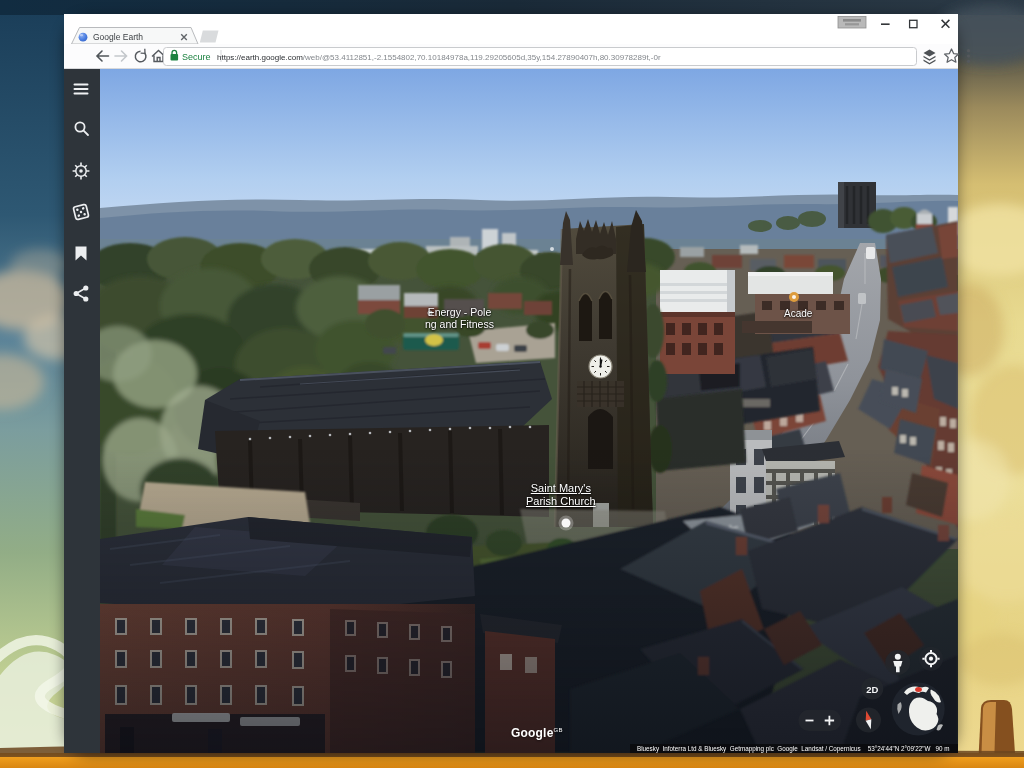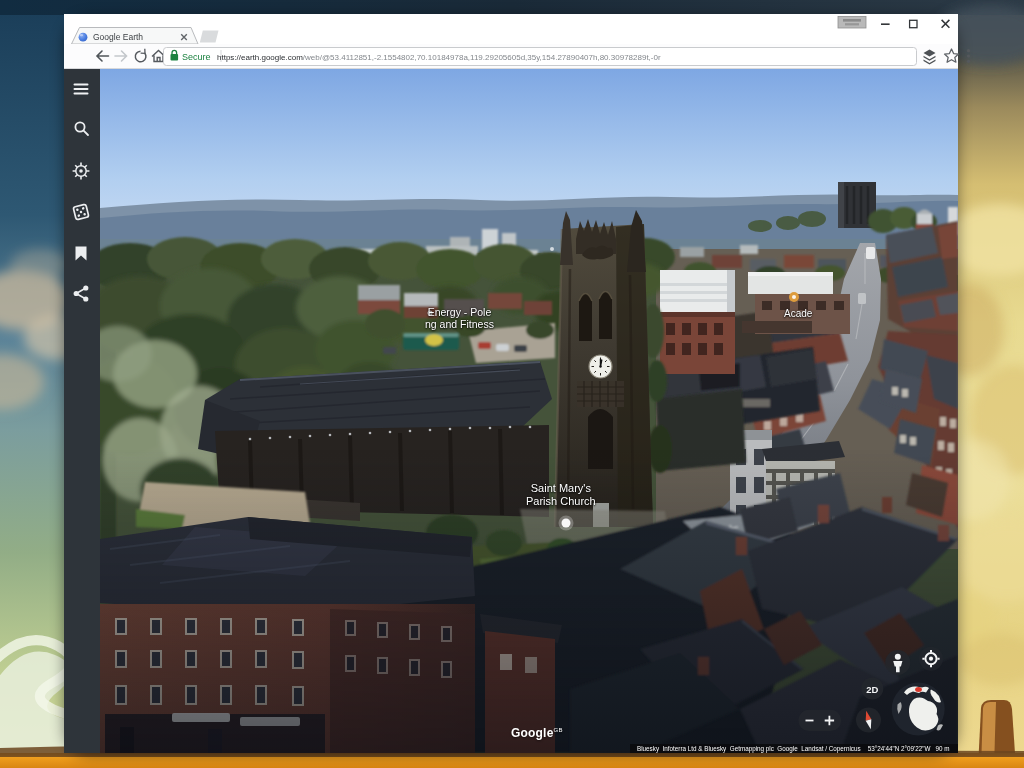--- a/index.html
+++ b/index.html
@@ -634,21 +634,21 @@
   <circle cx="466" cy="454" r="4.5" opacity=".95"></circle>
   <circle cx="466" cy="454" r="7.5" opacity=".25"></circle>
   <circle cx="330" cy="244" r="2.5" opacity=".9"></circle>
   <circle cx="694" cy="228" r="5" fill="#dd9c3c"></circle>
   <circle cx="694" cy="228" r="2" fill="#fff" opacity=".9"></circle>
   <circle cx="452" cy="180" r="2" opacity=".7"></circle>
 </g>
 </svg>
 
         <div class="lbl" style="left:325px;top:237px;font-size:10.5px;">Energy - Pole<br>ng and Fitness</div>
-        <div class="lbl" style="left:426px;top:413px;font-size:11px;">Saint Mary's<br>Parish Church</div>
+        <div class="lbl" style="left:426px;top:413px;font-size:11px;text-decoration:underline;">Saint Mary's<br>Parish Church</div>
         <div class="lbl" style="left:684px;top:239px;font-size:10px;">Acade</div>
         <div id="glogo">Google<span style="font-size:6px;font-weight:normal;vertical-align:super;">GB</span></div>
         <div id="attr">Bluesky&nbsp; Infoterra Ltd &amp; Bluesky&nbsp; Getmapping plc&nbsp; Google&nbsp; Landsat / Copernicus&nbsp;&nbsp;&nbsp; 53°24'44"N 2°09'22"W&nbsp;&nbsp; 90 m</div>
         <svg id="ctl" width="858" height="684" viewBox="0 0 858 684" style="position:absolute;left:0;top:0;">
           <circle cx="797.8" cy="593.5" r="12.5" fill="#23272d" opacity=".85"></circle>
           <g fill="#f2f3f4">
             <circle cx="797.8" cy="587.8" r="3"></circle>
             <path d="M793.2,592 L802.4,592 L800.9,597.5 L799.6,597.5 L799.6,603.2 L796,603.2 L796,597.5 L794.7,597.5 Z"></path>
           </g>
           <circle cx="831" cy="589.7" r="12" fill="#23272d" opacity=".6"></circle>

